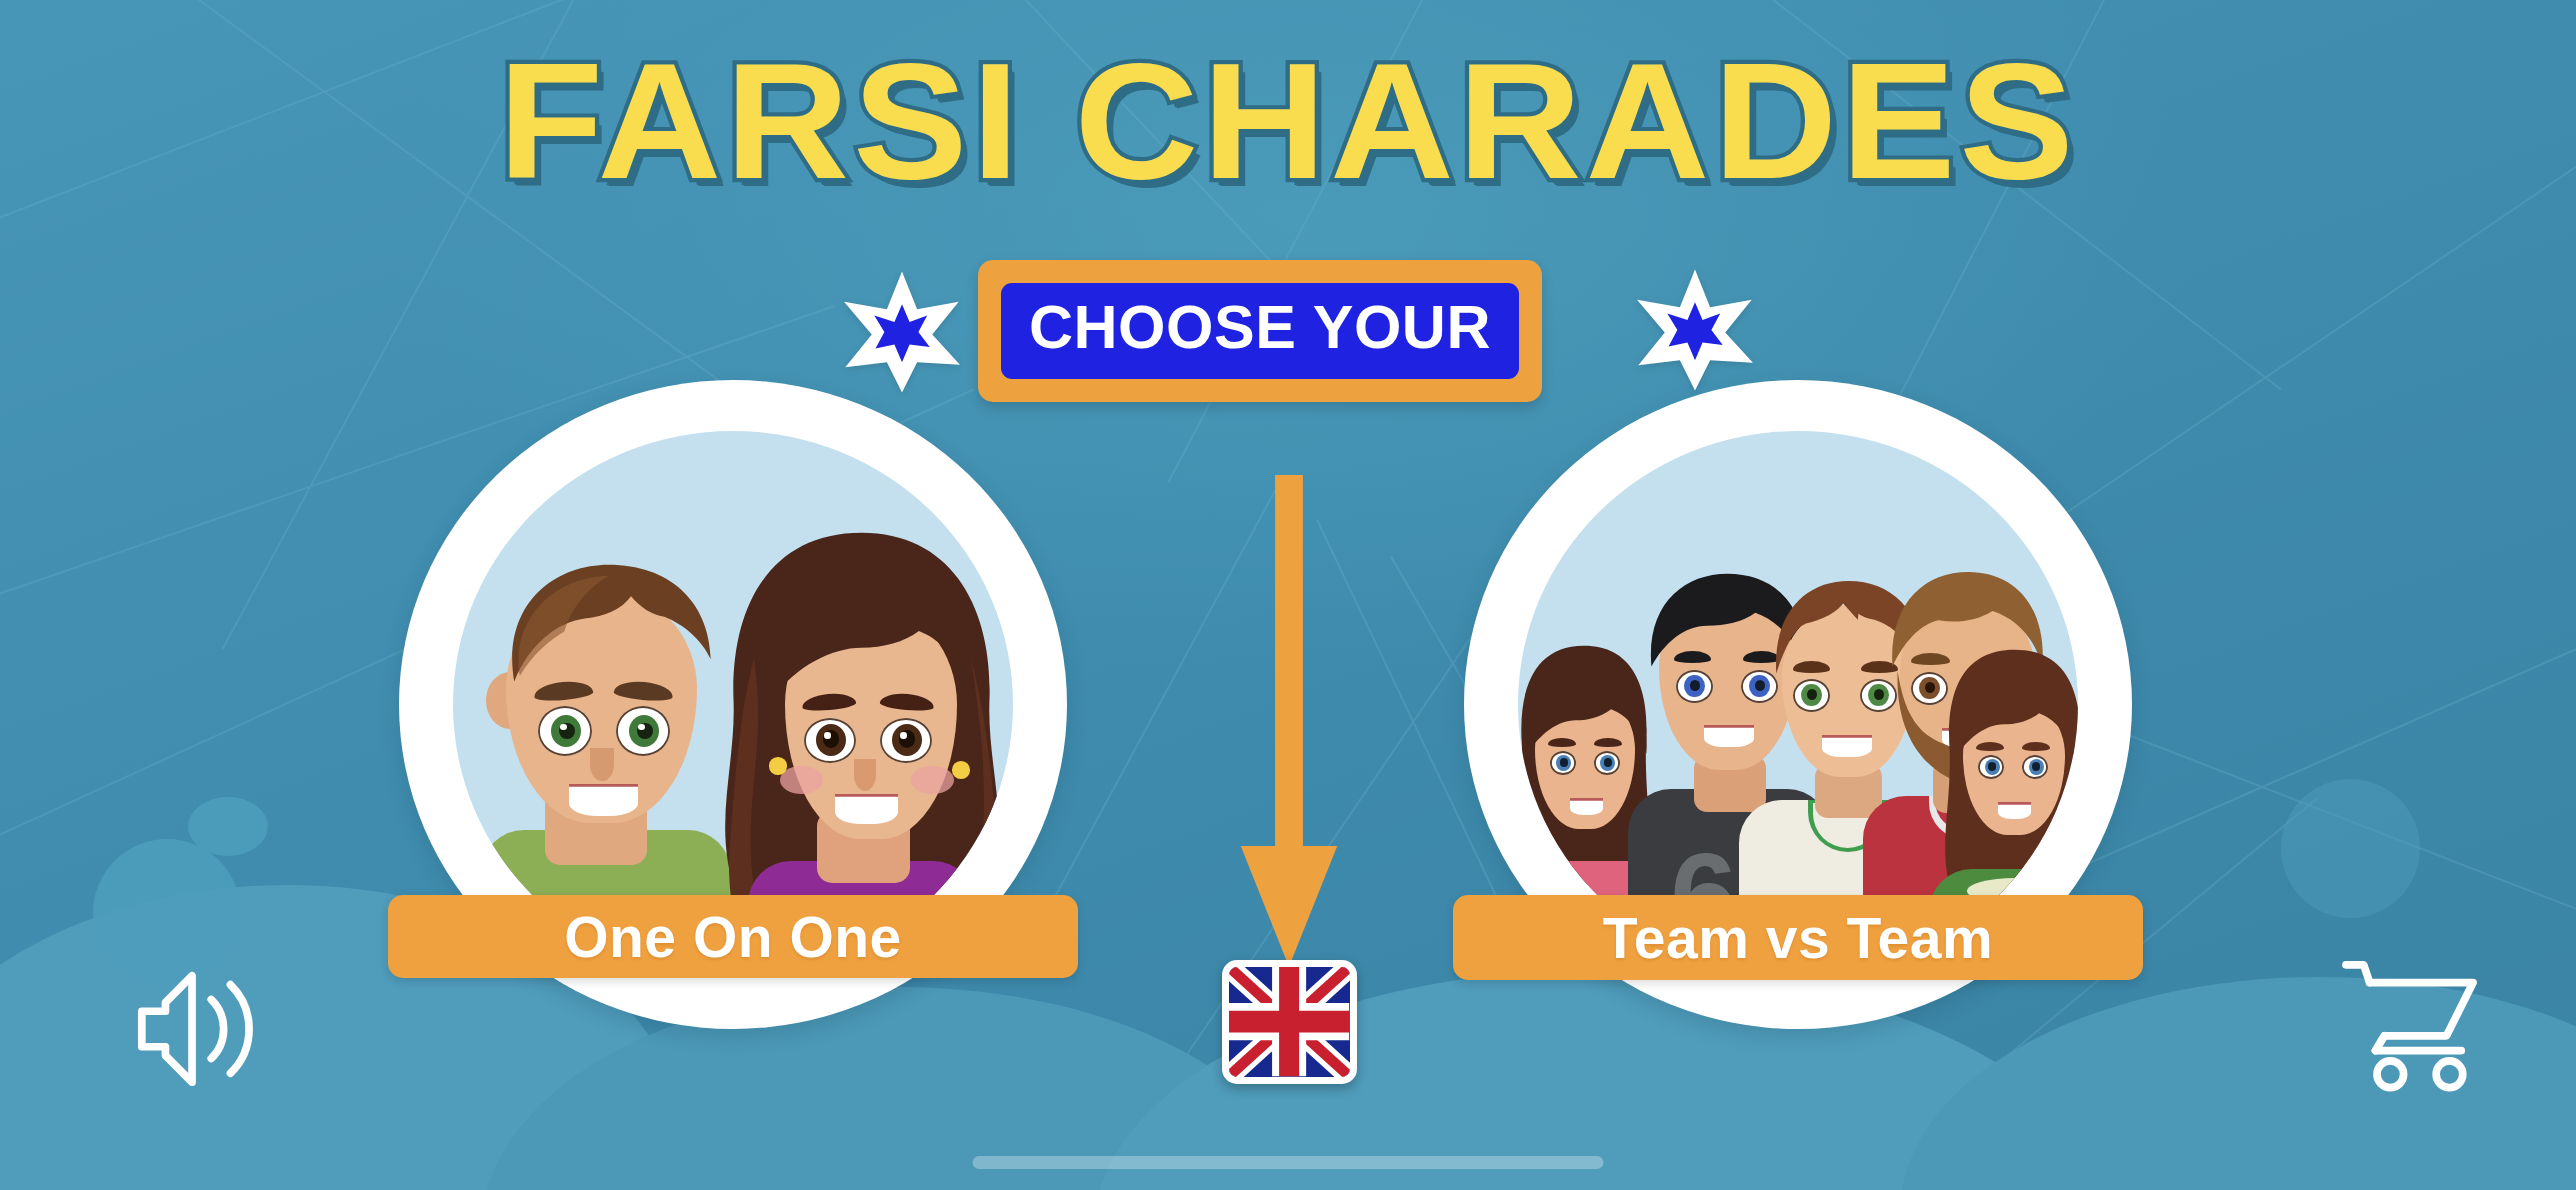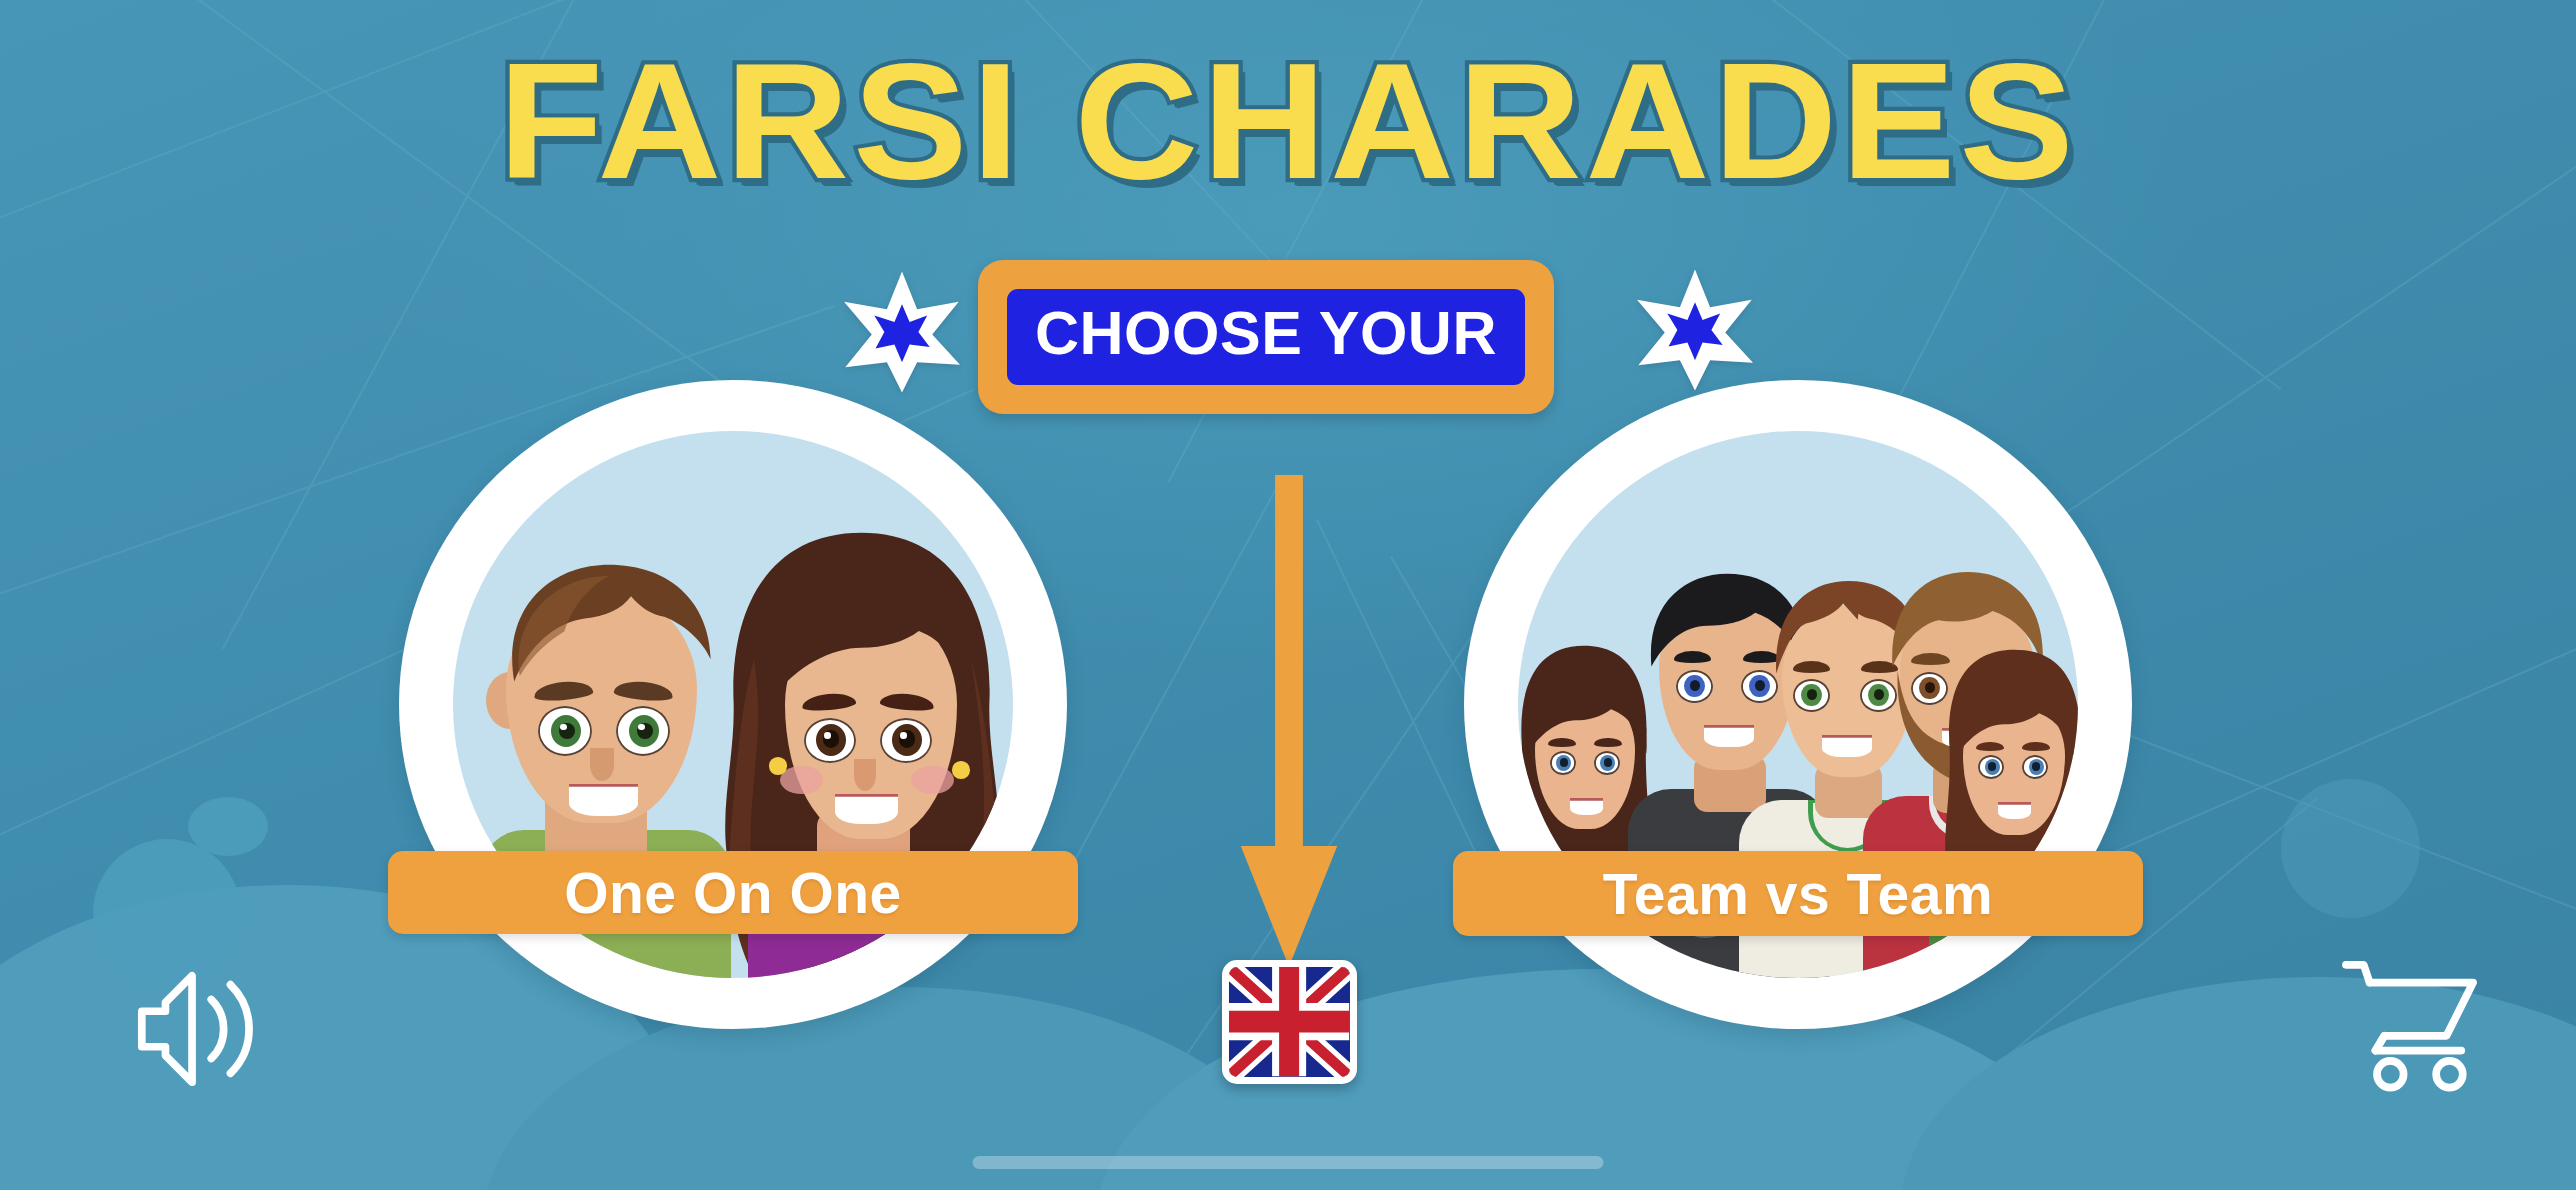--- a/index.html
+++ b/index.html
@@ -68,40 +68,41 @@
     background:#efa03f;
     border-radius:15px;
     display:flex; align-items:center; justify-content:center;
     color:#fff;
     font-weight:bold;
     font-size:57px;
     letter-spacing:0.5px;
     box-shadow:0 3.7px 9.3px rgba(0,0,0,.13);
     text-shadow:0 1.9px 2.8px rgba(170,100,20,.25);
     cursor:pointer;
+    margin-top:44px;
   }
 
   
   .person{ position:absolute; }
   .hair,.face,.body,.eye,.pupil,.brow,.mouth,.ear,.nose{ position:absolute; }
   .face{ background:#e8b48c; border-radius:48% 48% 44% 44%/ 42% 42% 58% 58%; }
   .body{ border-radius:43px 43px 0 0; }
   .eye{ background:#fff; border-radius:50%; box-shadow:inset 0 0 0 1.9px #5c4130;}
   .pupil{ border-radius:50%; }
   .brow{ background:#5a3a22; border-radius:50%/70% 70% 30% 30%;}
   .mouth{ background:#fff; border-radius:0 0 40% 40%; box-shadow:inset 0 2.8px 0 #b75a5a;}
   .ear{ background:#e0a87e; border-radius:50%;}
 
   
   #tooltip-wrap{ position:absolute; }
   #tooltip{
     position:absolute;
     background:#eda13f;
-    border-radius:25px;
-    padding:29px;
+    border-radius:15px;
+    padding:23px;
     box-shadow:0 5.6px 13px rgba(0,0,0,.16);
   }
   #tooltip-inner{
     background:#1f22e0;
     border-radius:11px;
     padding:13px 28px 20.4px;
     text-align:center;
   }
   #tooltip-inner .line{
     display:block;

